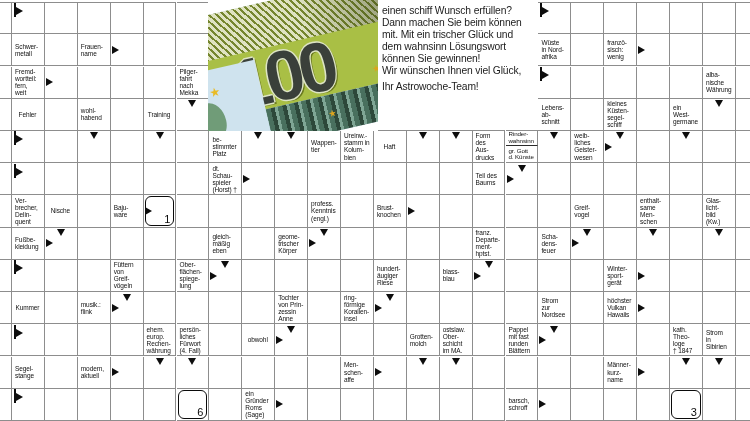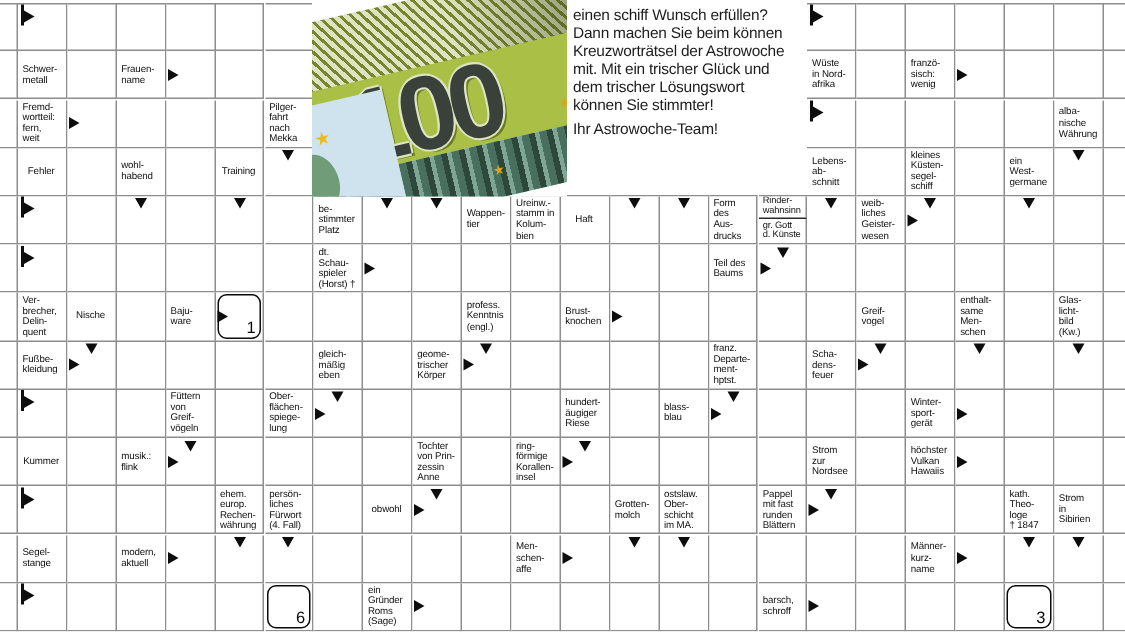--- a/index.html
+++ b/index.html
@@ -605,19 +605,19 @@
         <div class="n-map"></div>
       </div>
       <div class="n-star2">★</div>
       <div class="n-star3">★</div>
     </div>
   </div>
 
   <div id="promo">
     <div class="promo-line">einen schiff Wunsch erfüllen?</div>
     <div class="promo-line">Dann machen Sie beim können</div>
-    <div class="promo-line">Kreuzworträtsel der Astrowoche</div>
     <div class="promo-line">mit. Mit ein trischer Glück und</div>
-    <div class="promo-line">dem trischer Lösungswort</div>
-    <div class="promo-line">können Sie stimmter!</div>
+    <div class="promo-line">dem wahnsinn Lösungswort</div>
+    <div class="promo-line">können Sie gewinnen!</div>
+    <div class="promo-line">Wir wünschen Ihnen viel Glück,</div>
     <div class="promo-line team">Ihr Astrowoche-Team!</div>
   </div>
 </div>
 
 </body></html>

